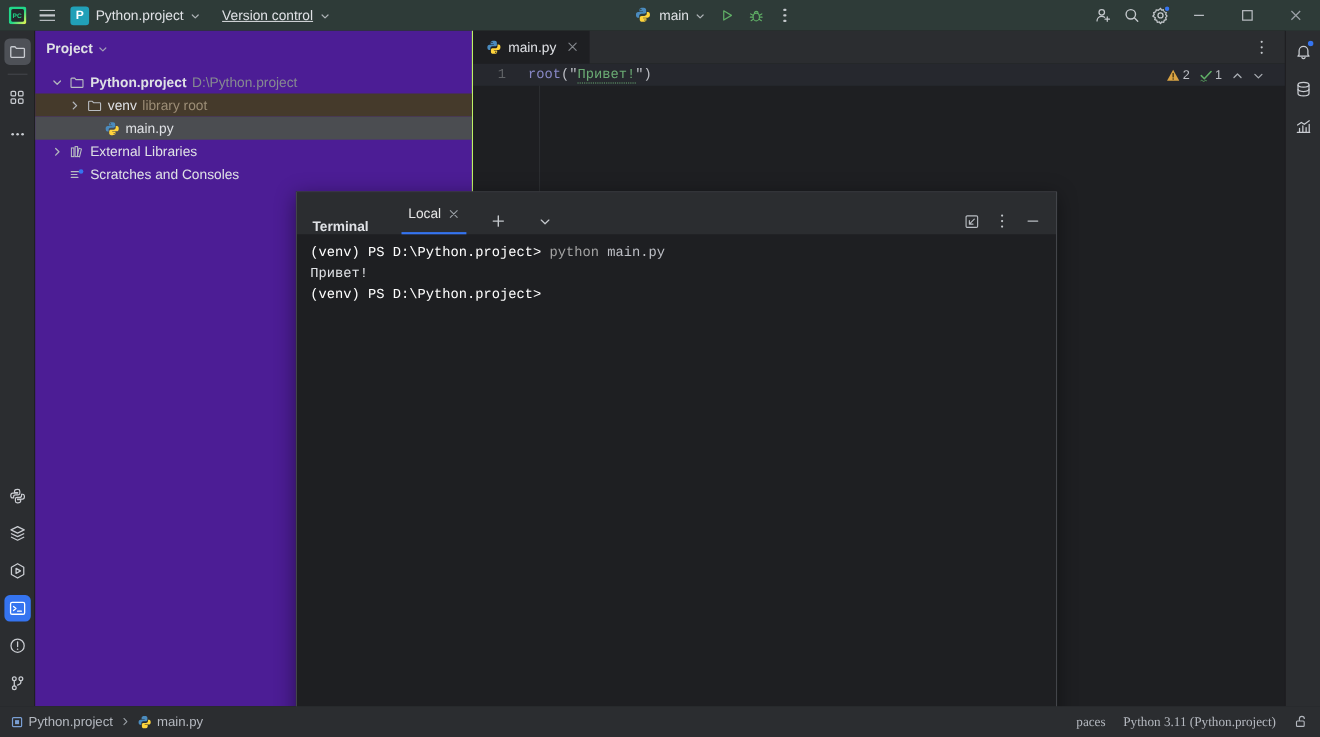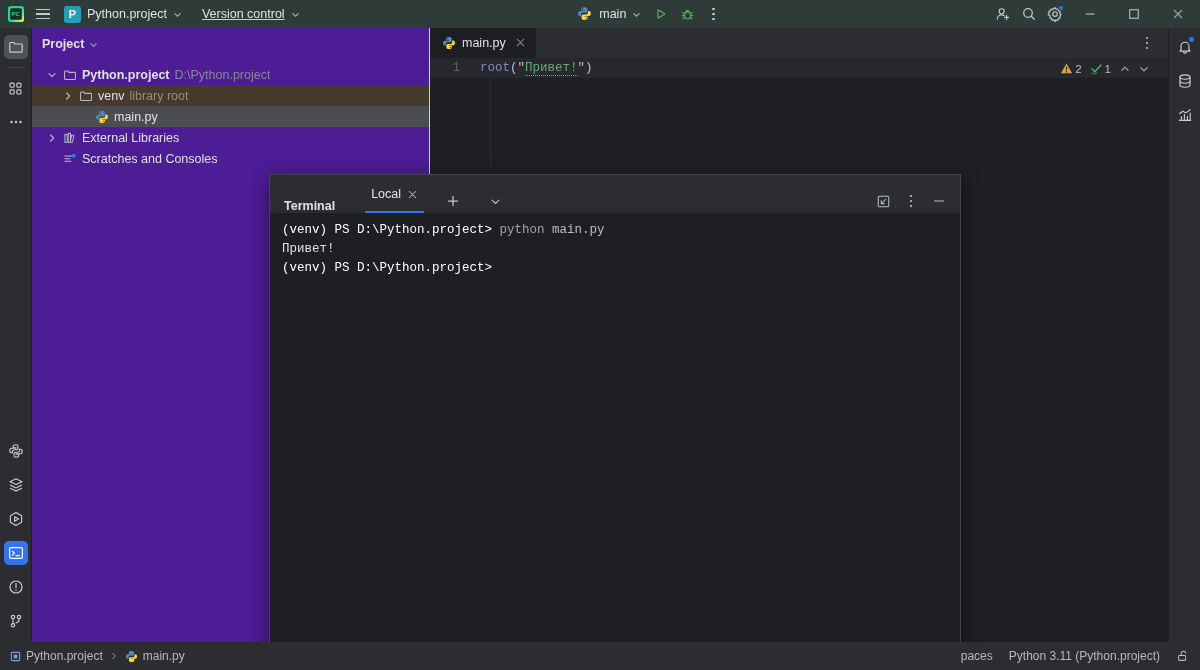--- a/index.html
+++ b/index.html
@@ -201,21 +201,21 @@
 
   
   .statusbar {
     position: absolute; left: 0; bottom: 0; width: 1200px; height: 28px;
     background: #2b2d30; display: flex; align-items: center;
     font-size: 12px; color: #b4b8bf;
   }
   .crumbs { display: flex; align-items: center; gap: 6px; padding-left: 10px; }
   .crumb { display: flex; align-items: center; gap: 5px; cursor: pointer; }
   .sb-right { margin-left: auto; display: flex; align-items: center; gap: 16px; padding-right: 10px; }
-  .sb-item { cursor: pointer; white-space: nowrap; }
+  .sb-item { cursor: pointer; white-space: nowrap; font-family: Liberation Serif, serif; }
   .sb-hidden { color: #b4b8bf; }
   svg { display: block; }
 </style>
 </head>
 <body>
 
 <div id="app">
 
   <div class="toolbar">
     <div class="tb-left">

